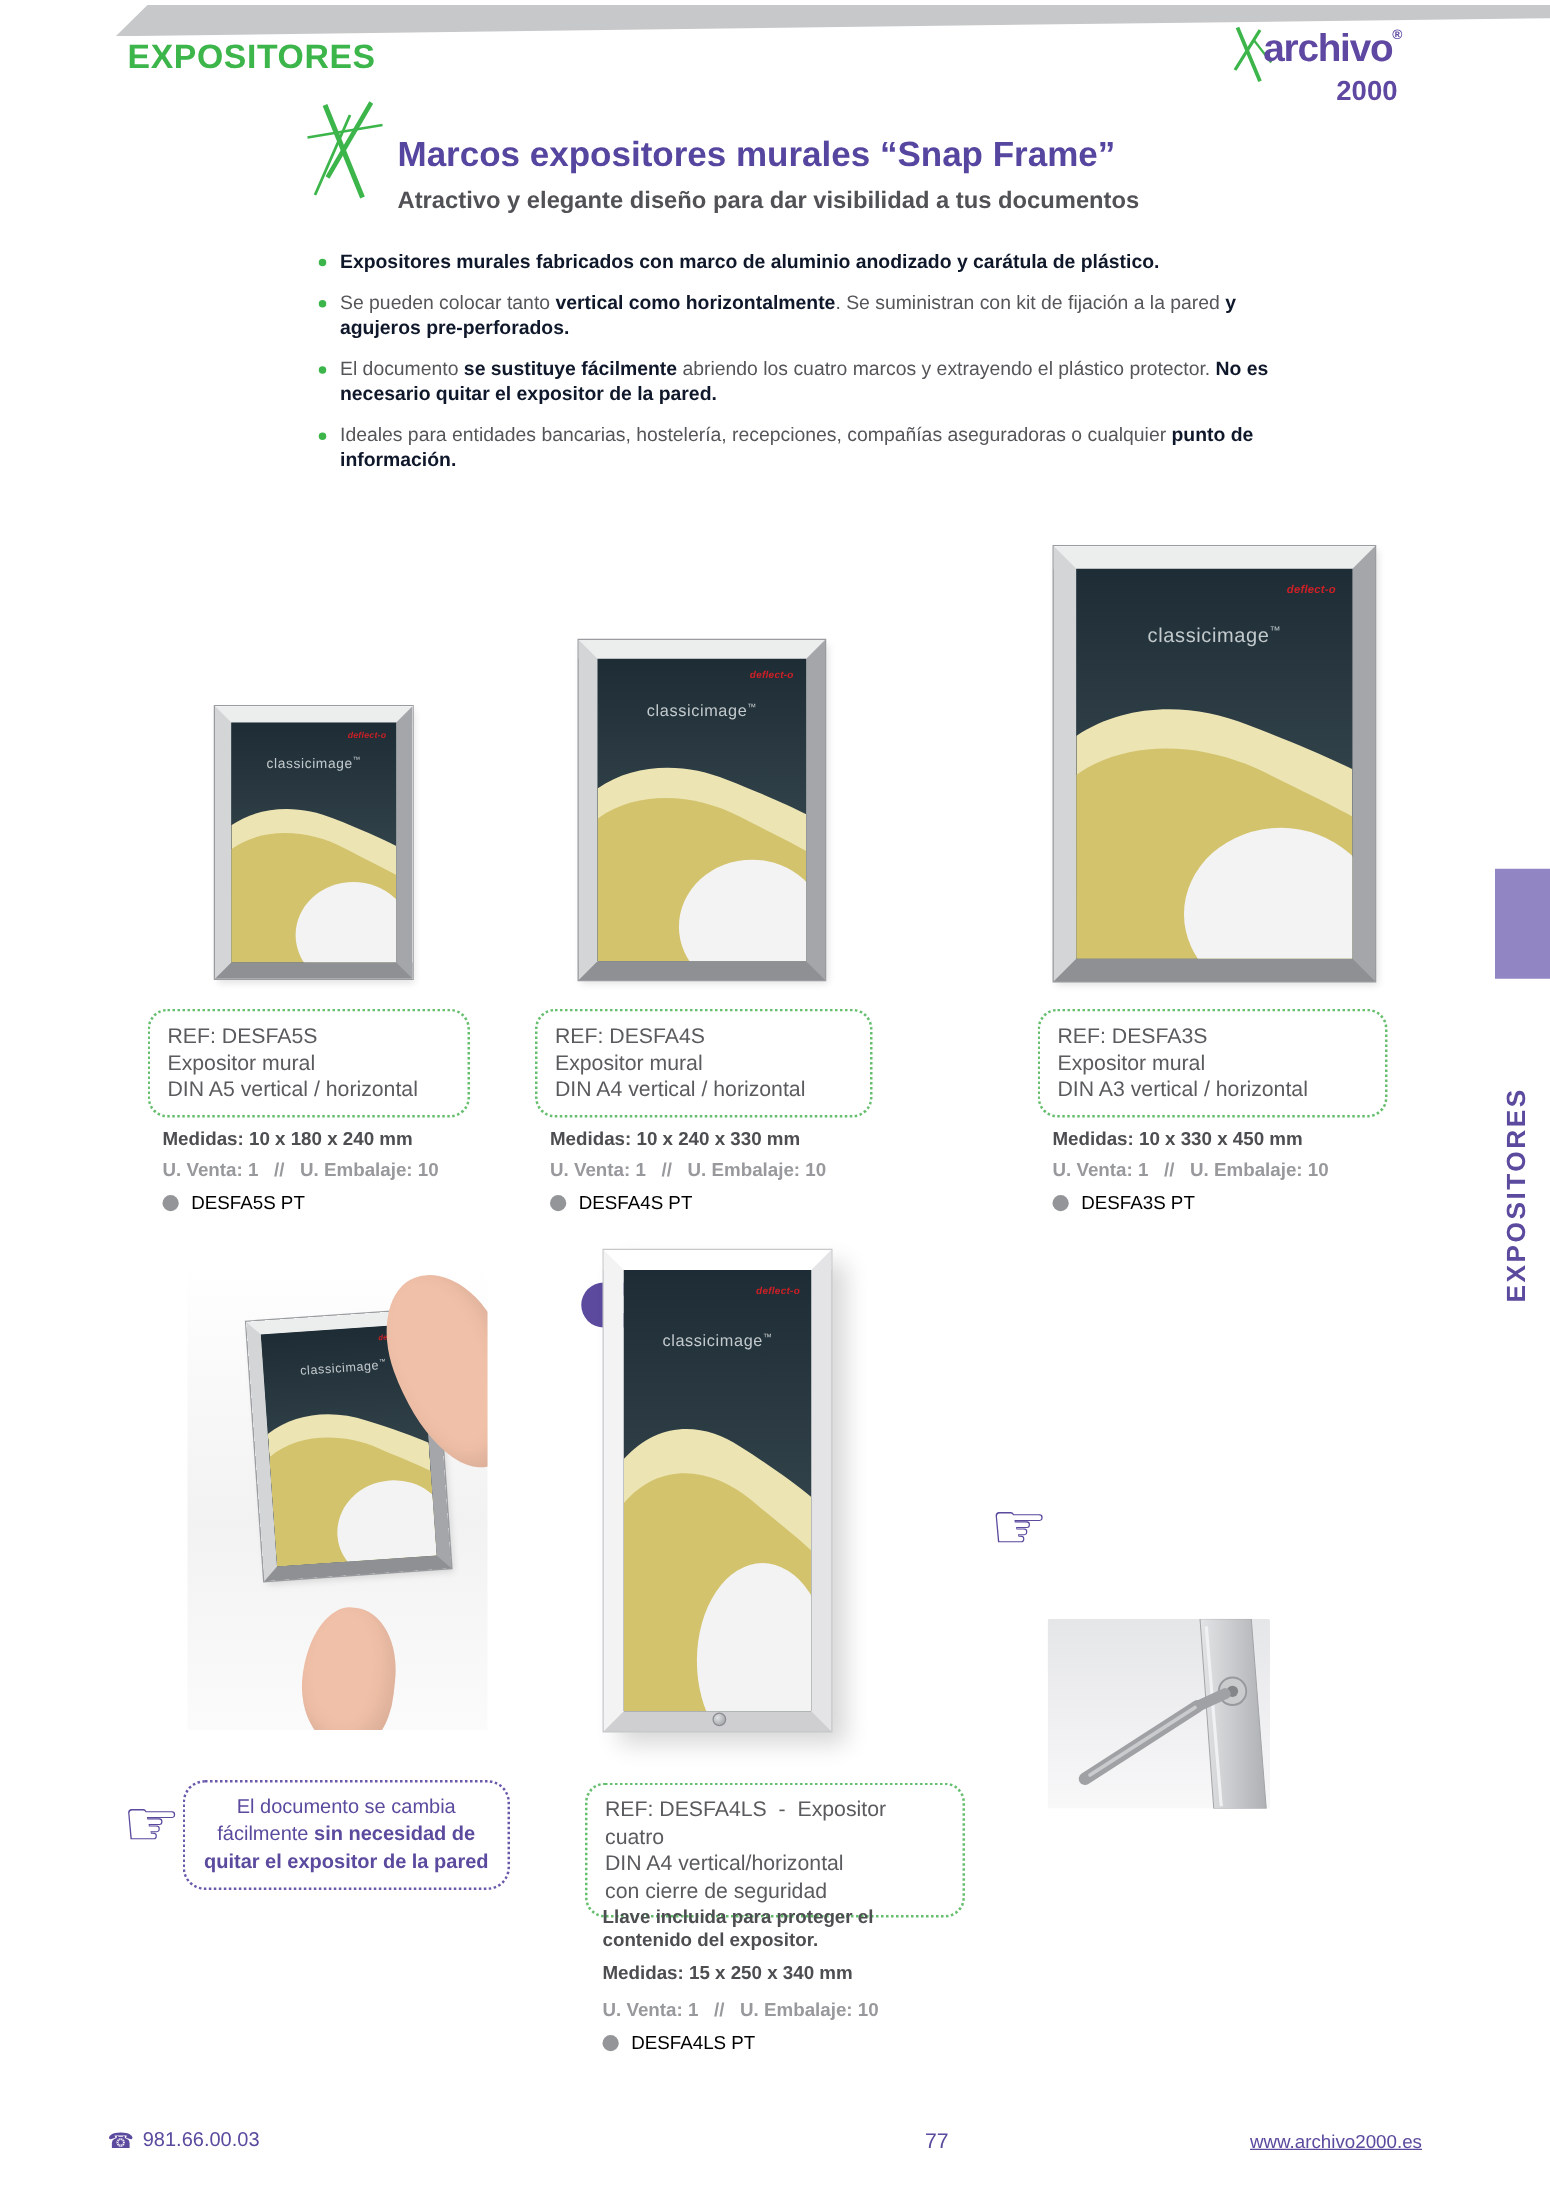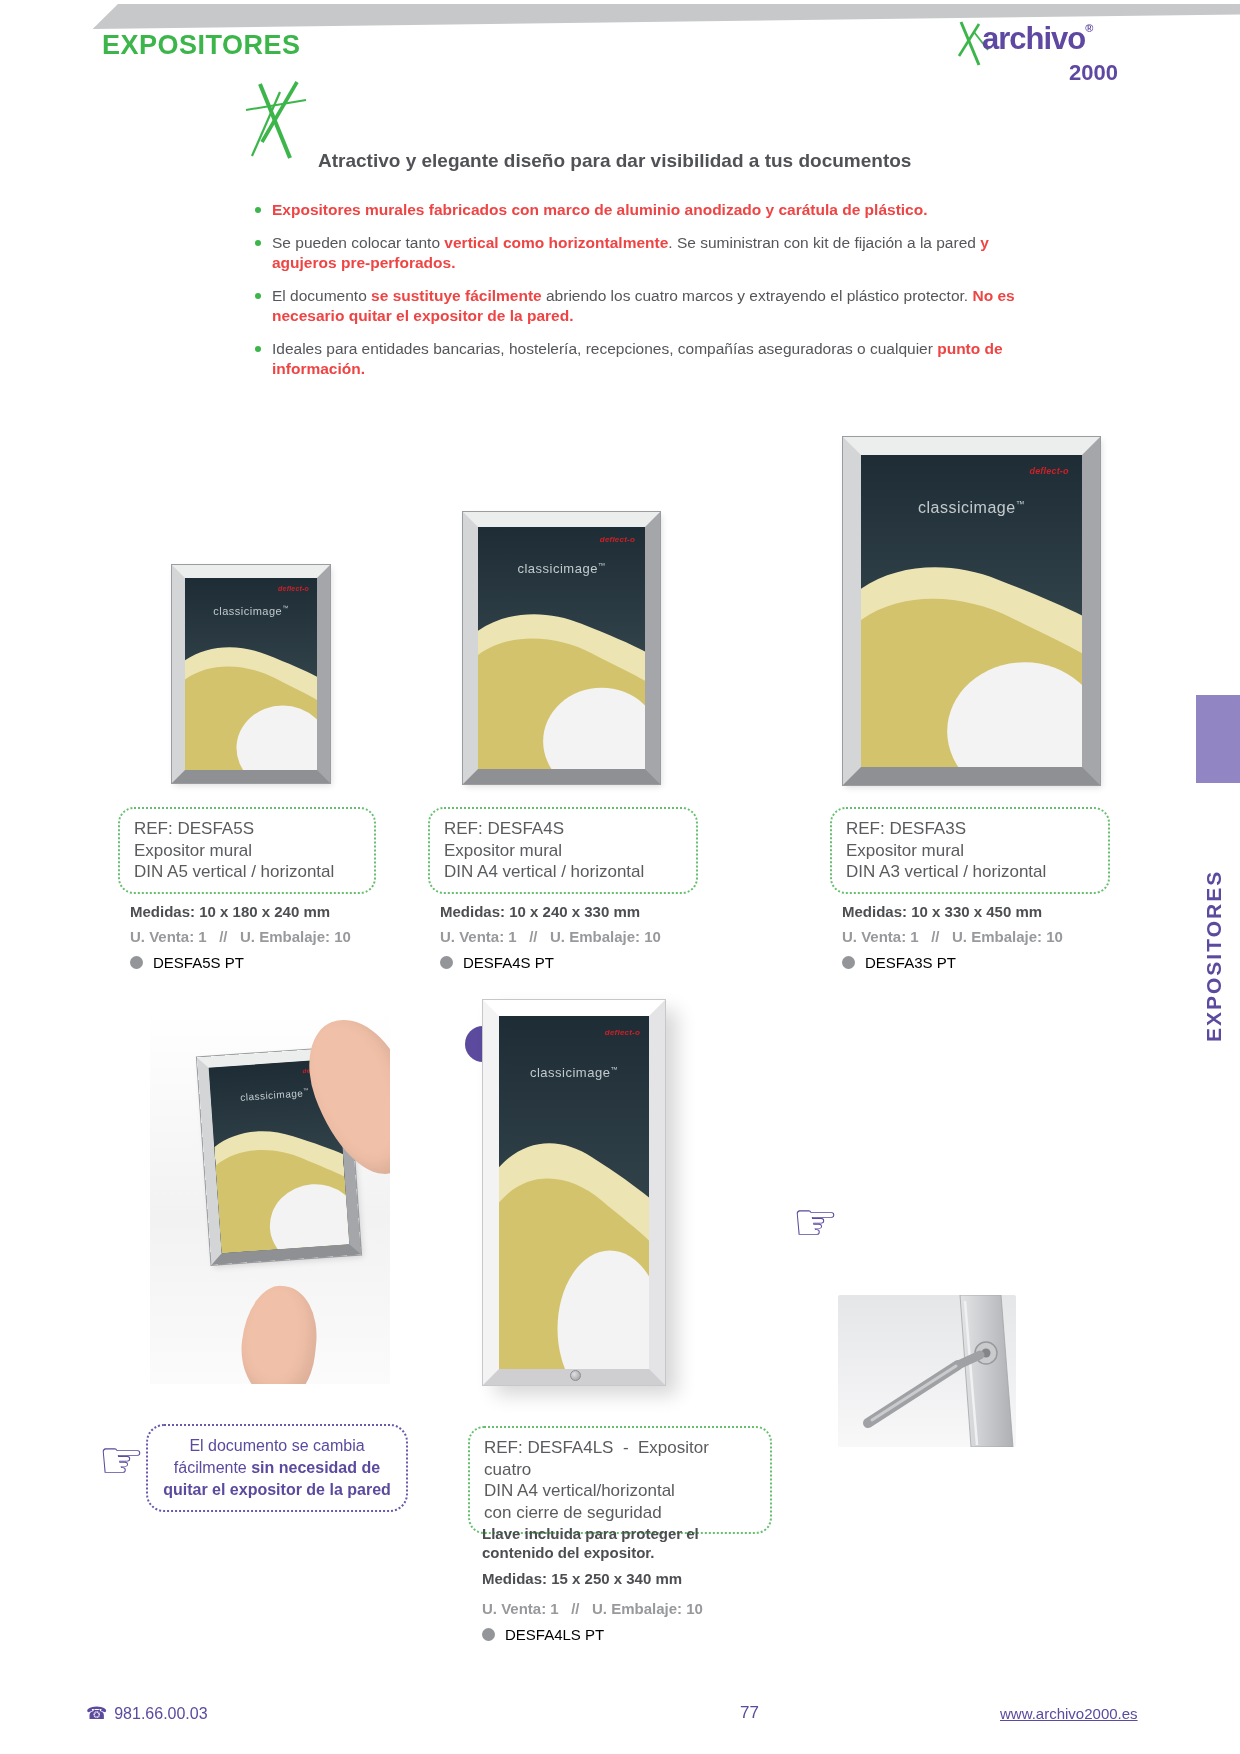--- a/index.html
+++ b/index.html
@@ -8,35 +8,35 @@
 
   
   .topband{position:absolute;left:88px;top:4px;width:1152px;height:25px;background:#c7c8ca;
            clip-path:polygon(2.6% 0,100% 0,100% 42%,0.4% 100%);}
 
   .section-title{position:absolute;left:102px;top:30px;font-size:27px;font-weight:bold;
                  color:#3cb54a;letter-spacing:.5px;}
 
   
   .logo{position:absolute;left:952px;top:22px;width:170px;}
-  .logo-row{display:flex;align-items:flex-start;}
+  .logo-row{display:flex;align-items:flex-start;justify-content:flex-end;}
   .logo-x{margin-right:-8px;margin-top:-2px;}
   .logo-word{font-size:31px;font-weight:bold;color:#5f48a1;letter-spacing:-1px;line-height:34px;}
   .logo-reg{font-size:11px;color:#5f48a1;font-weight:bold;}
   .logo-year{text-align:right;font-size:22px;font-weight:bold;color:#5f48a1;margin-top:-6px;padding-right:4px;}
 
   
   .title-x{position:absolute;left:240px;top:80px;}
   .main-title{position:absolute;left:318px;top:108px;font-size:28px;font-weight:bold;color:#5646a0;}
   .subtitle{position:absolute;left:318px;top:150px;font-size:19px;font-weight:bold;color:#515256;}
 
   .bullets{position:absolute;left:248px;top:200px;width:792px;list-style:none;margin:0;padding:0;}
   .bullets li{position:relative;padding-left:24px;margin-bottom:13px;font-size:15.5px;line-height:20px;color:#55565a;}
   .bullets li::before{content:"";position:absolute;left:7px;top:7px;width:6px;height:6px;border-radius:50%;background:#3cb54a;}
-  .b{font-weight:bold;color:#ef4444;}
+  .b{font-weight:bold;color:#0f172a;}
 
   
   .snapframe{position:absolute;}
   .frame-border{position:absolute;inset:0;border:var(--bw) solid;
       border-color:#eceded #a4a6a9 #8e9093 #d3d5d7;
       box-shadow:0 0 0 1px #9a9c9f, 2px 3px 6px rgba(0,0,0,.12);}
   .snapframe.white .frame-border{border-color:#ffffff #e4e4e6 #cfcfd1 #f3f3f4;
       box-shadow:0 0 0 1px #c6c7c9, 12px 10px 18px rgba(0,0,0,.16);}
   .frame-pic{position:absolute;inset:0;overflow:hidden;background:#22323a;}
   svg.pic-art{position:absolute;inset:0;width:100%;height:100%;display:block;}
@@ -135,20 +135,21 @@
     <div class="logo-year">2000</div>
   </div>
 
   <svg class="title-x" width="78" height="80" viewBox="0 0 78 80">
     <line x1="20" y1="4" x2="50" y2="78" stroke="#3cb54a" stroke-width="4"></line>
     <line x1="57" y1="2" x2="22" y2="62" stroke="#3cb54a" stroke-width="3.6"></line>
     <line x1="40" y1="12" x2="12" y2="76" stroke="#3cb54a" stroke-width="2.2"></line>
     <line x1="6" y1="30" x2="66" y2="20" stroke="#3cb54a" stroke-width="2"></line>
   </svg>
 
+  <div class="main-title">Marcos expositores murales “Snap Frame”</div>
   <div class="subtitle">Atractivo y elegante diseño para dar visibilidad a tus documentos</div>
 
   <ul class="bullets">
     <li><span class="b">Expositores murales fabricados con marco de aluminio anodizado y carátula de plástico.</span></li>
     <li><span>Se pueden colocar tanto </span><span class="b">vertical como horizontalmente</span><span>. Se suministran con kit de fijación a la pared </span><span class="b">y agujeros pre-perforados.</span></li>
     <li><span>El documento </span><span class="b">se sustituye fácilmente</span><span> abriendo los cuatro marcos y extrayendo el plástico protector. </span><span class="b">No es necesario quitar el expositor de la pared.</span></li>
     <li><span>Ideales para entidades bancarias, hostelería, recepciones, compañías aseguradoras o cualquier </span><span class="b">punto de información.</span></li>
   </ul>
 
   <div class="snapframe" style="left:172px;top:565px;width:158px;height:218px;--bw:13px;--lfs:11px;--dfs:7px;">

